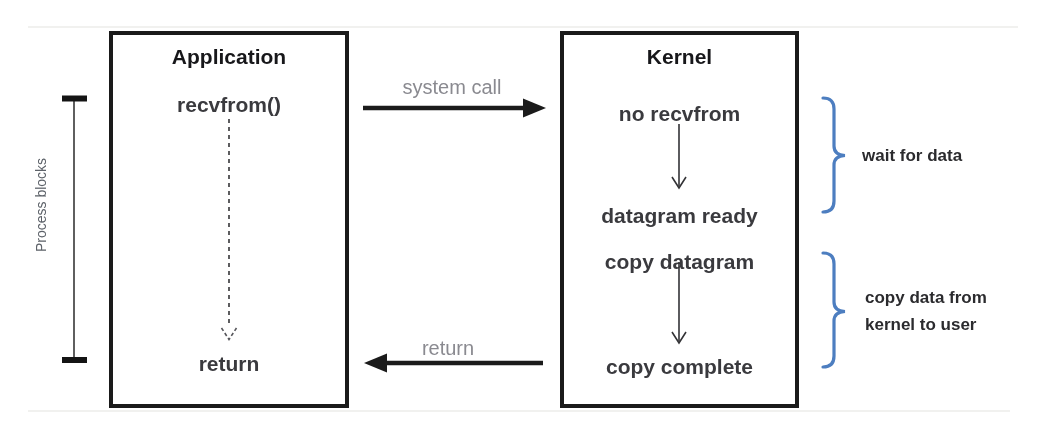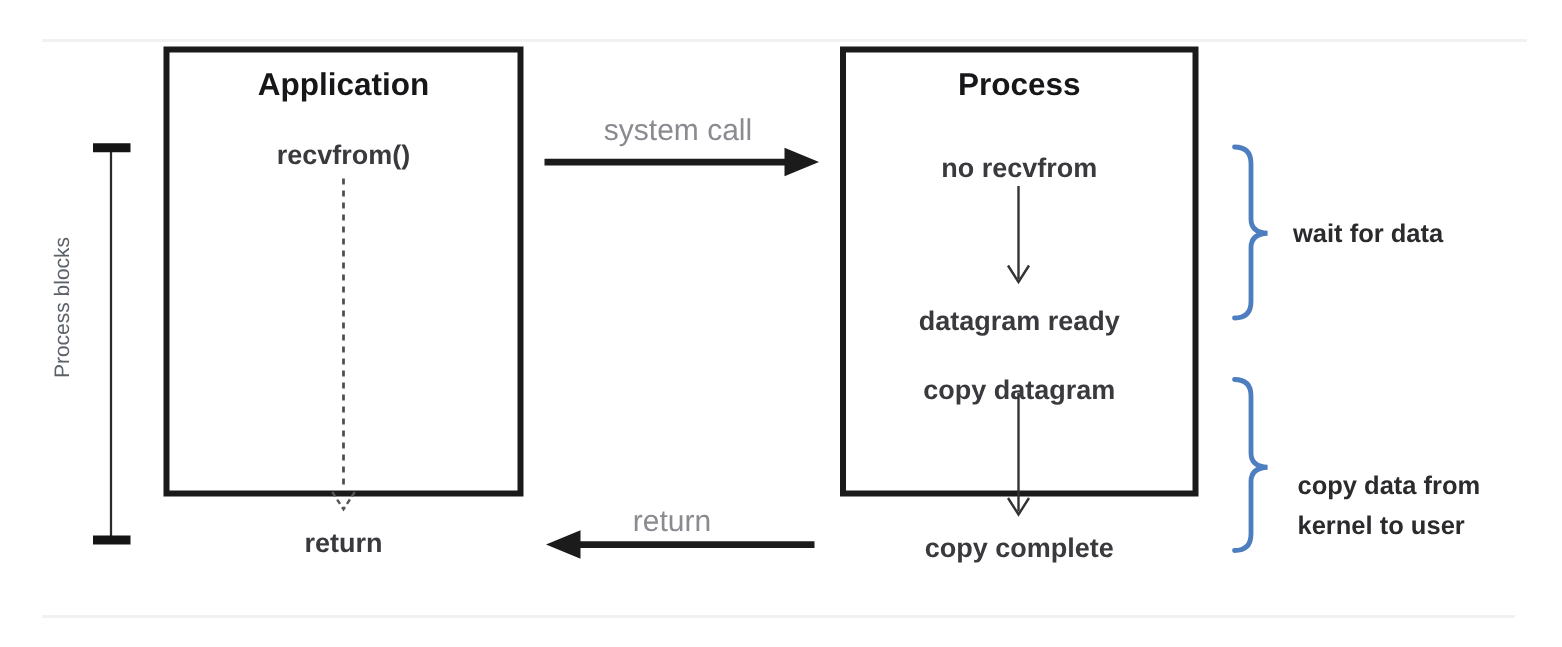--- a/index.html
+++ b/index.html
@@ -12,41 +12,41 @@
     font-family: "Liberation Sans", "DejaVu Sans", sans-serif;
   }
   .frame-line { position: absolute; height: 2px; background: #f1f1ef; }
   .frame-top { top: 26px; left: 28px; width: 990px; }
   .frame-bottom { top: 410px; left: 28px; width: 982px; }
 
   .model-box {
     position: absolute;
     top: 31px;
     width: 240px;
-    height: 300px;
+    height: 377px;
     border: 4px solid #1a1a1a;
     background: #ffffff;
     box-sizing: border-box;
   }
   #application-box { left: 109px; }
   #kernel-box { left: 560px; width: 239px; }
 
   .box-title {
     position: absolute;
     left: 50%; transform: translateX(-50%);
     top: 10px;
     font-size: 21px;
     font-weight: bold;
     color: #17171a;
     white-space: nowrap;
   }
   .step-label {
     position: absolute;
     left: 50%; transform: translateX(-50%);
-    font-size: 18px;
+    font-size: 21px;
     font-weight: bold;
     color: #3a3a3e;
     white-space: nowrap;
   }
   .muted-label {
     position: absolute;
     font-size: 20px;
     color: #8a8a90;
     white-space: nowrap;
     transform: translateX(-50%);
@@ -83,32 +83,32 @@
 
   <div id="process-blocks-label">Process blocks</div>
 
   <div class="model-box" id="application-box">
     <div class="box-title">Application</div>
     <div class="step-label" style="top:58px;">recvfrom()</div>
     <div class="step-label" style="top:317px;">return</div>
   </div>
 
   <div class="model-box" id="kernel-box">
-    <div class="box-title">Process</div>
+    <div class="box-title">Kernel</div>
     <div class="step-label" style="top:67px;">no recvfrom</div>
     <div class="step-label" style="top:169px;">datagram ready</div>
     <div class="step-label" style="top:215px;">copy datagram</div>
     <div class="step-label" style="top:320px;">copy complete</div>
   </div>
 
   <div class="muted-label" style="left:452px; top:76px;">system call</div>
   <div class="muted-label" style="left:448px; top:337px;">return</div>
 
   <div class="annot-label" style="left:862px; top:142px;text-align:right;">wait for data</div>
-  <div class="annot-label" style="left:865px; top:284px;margin-top:26px;">
+  <div class="annot-label" style="left:865px; top:284px;">
     <div>copy data from</div>
     <div>kernel to user</div>
   </div>
 
   <svg id="arrow-layer" width="1041" height="431" viewBox="0 0 1041 431">
 
     <g>
       <line x1="74" y1="99" x2="74" y2="361" stroke="#2a2a2a" stroke-width="1.5"></line>
       <line x1="62" y1="98.5" x2="87" y2="98.5" stroke="#141414" stroke-width="6"></line>
       <line x1="62" y1="360" x2="87" y2="360" stroke="#141414" stroke-width="6"></line>

